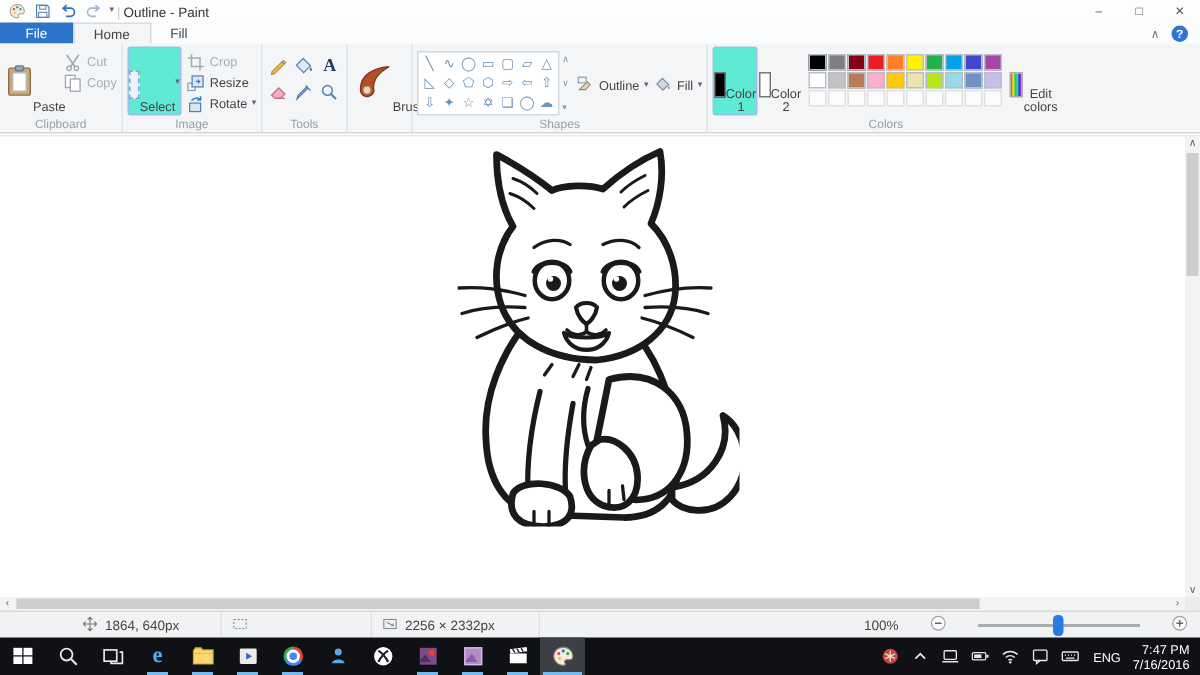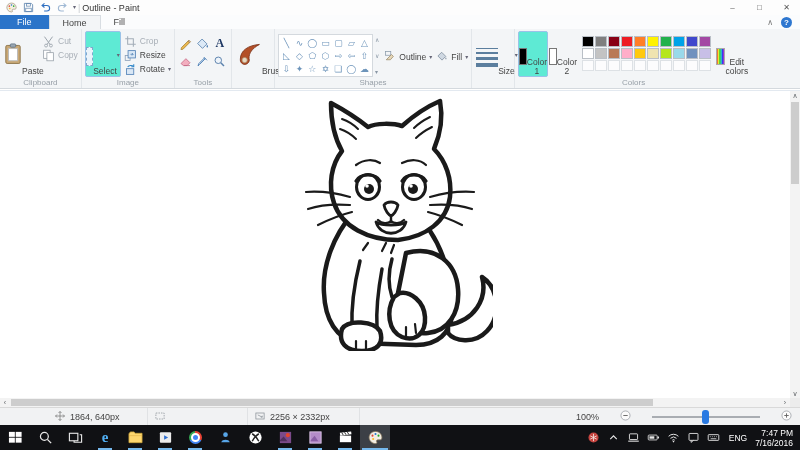--- a/index.html
+++ b/index.html
@@ -317,32 +317,20 @@
                 <path d="M7.5 3 L13 8.5 L8 13.5 L2.5 8Z" fill="#cfd8e2" stroke="#7a8a9a"></path>
                 <path d="M13.2 9.5 c1 1.5 1 2.8 0 2.8 -1 0 -1 -1.3 0 -2.8Z" fill="#7a8a9a"></path>
               </svg></span>
           <span>Fill</span>
           <span class="caret">▾</span>
         </div>
       </div>
       <div class="glabel">Shapes</div>
     </div>
 
-    <div class="rgroup">
-      <div class="bigbtn">
-        <span class="sizebars">
-          <div style="height:1px"></div>
-            <div style="height:2px"></div>
-            <div style="height:3px"></div>
-            <div style="height:4px"></div>
-        </span>
-        <span class="blabel">Size</span>
-        <span class="caret">▾</span>
-      </div>
-    </div>
 
     <div class="rgroup" style="border-right:none;">
       <div class="bigbtn hl" style="width:30px">
         <span class="swatch" style="background: rgb(0, 0, 0);"></span>
         <span class="blabel twoline"><span>Color</span><br>
           <span>1</span></span>
       </div>
       <div class="bigbtn" style="width:30px">
         <span class="swatch" style="background: rgb(255, 255, 255);"></span>
         <span class="blabel twoline"><span>Color</span><br>

